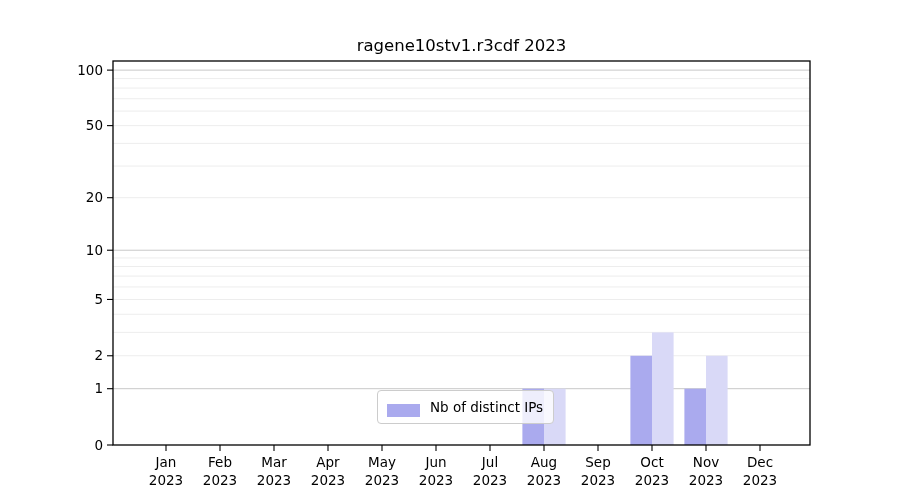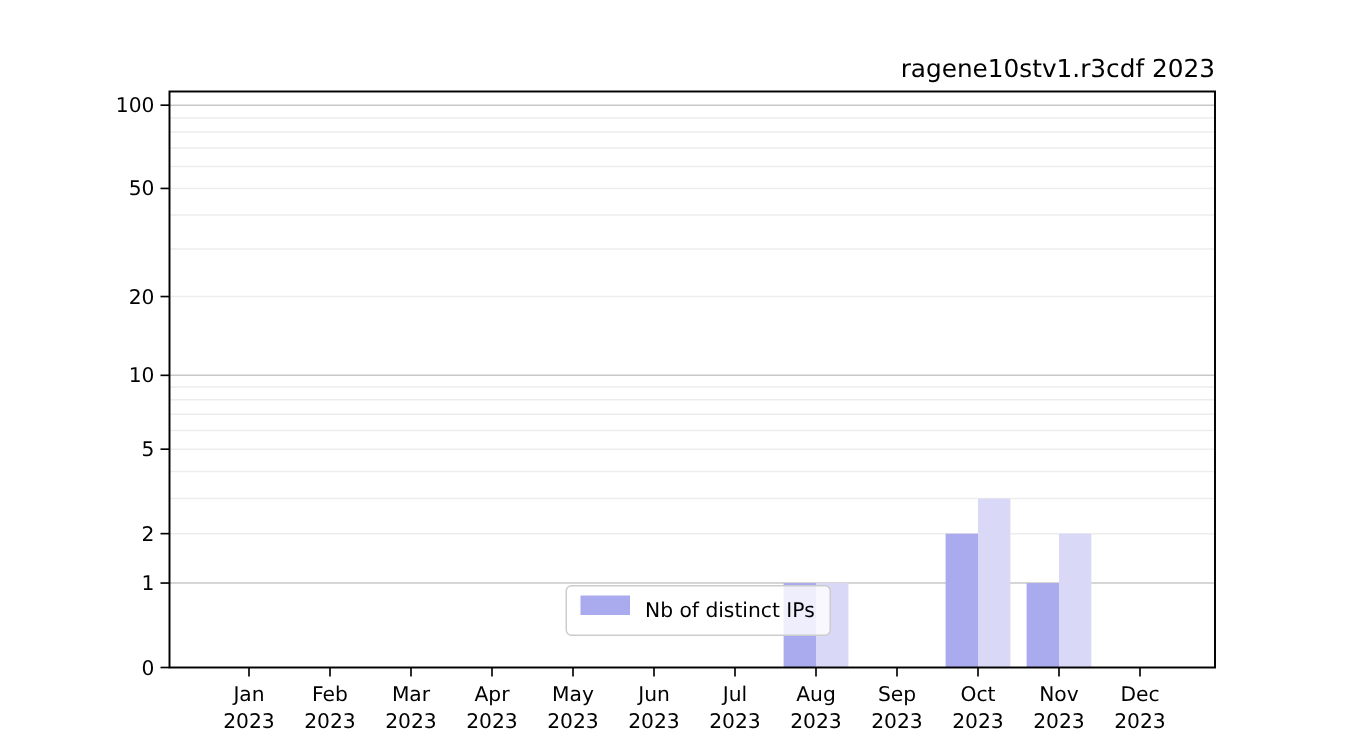--- a/index.html
+++ b/index.html
@@ -1,30 +1,30 @@
 <!DOCTYPE html>
 <html><head>
 <meta charset="utf-8">
 <style>
   html,body{margin:0;padding:0;background:#ffffff;}
   #figure{
     position:relative;width:900px;height:500px;background:#ffffff;
     font-family:"DejaVu Sans","Liberation Sans",sans-serif;overflow:hidden;
   }
   #chart-title{
-    position:absolute;left:113px;top:36px;width:697px;text-align:right;
+    position:absolute;left:113px;top:36px;width:697px;text-align:center;
     font-size:16.5px;color:#000;white-space:nowrap;
   }
   #chart-svg{position:absolute;left:0;top:0;}
   #legend{
     position:absolute;left:377px;top:390px;
     background:rgba(255,255,255,0.8);border:1px solid #cccccc;border-radius:4px;
     padding:6px 10px 6px 9px;z-index:5;
   }
-  .legend-row{display:flex;align-items:flex-start;height:20px;}
+  .legend-row{display:flex;align-items:flex-end;height:20px;}
   .legend-swatch{width:33px;height:13px;margin-right:10px;flex:0 0 auto;}
   .legend-label{font-size:13.5px;color:#000;white-space:nowrap;line-height:20px;}
 </style>
 </head>
 <body>
 
 <div id="figure">
   <div id="chart-title">ragene10stv1.r3cdf 2023</div>
   <svg id="chart-svg" width="900" height="500" viewBox="0 0 900 500">
       <line x1="113" x2="810" y1="355.7610513403016" y2="355.7610513403016" stroke="#ededed" stroke-width="1"></line>

